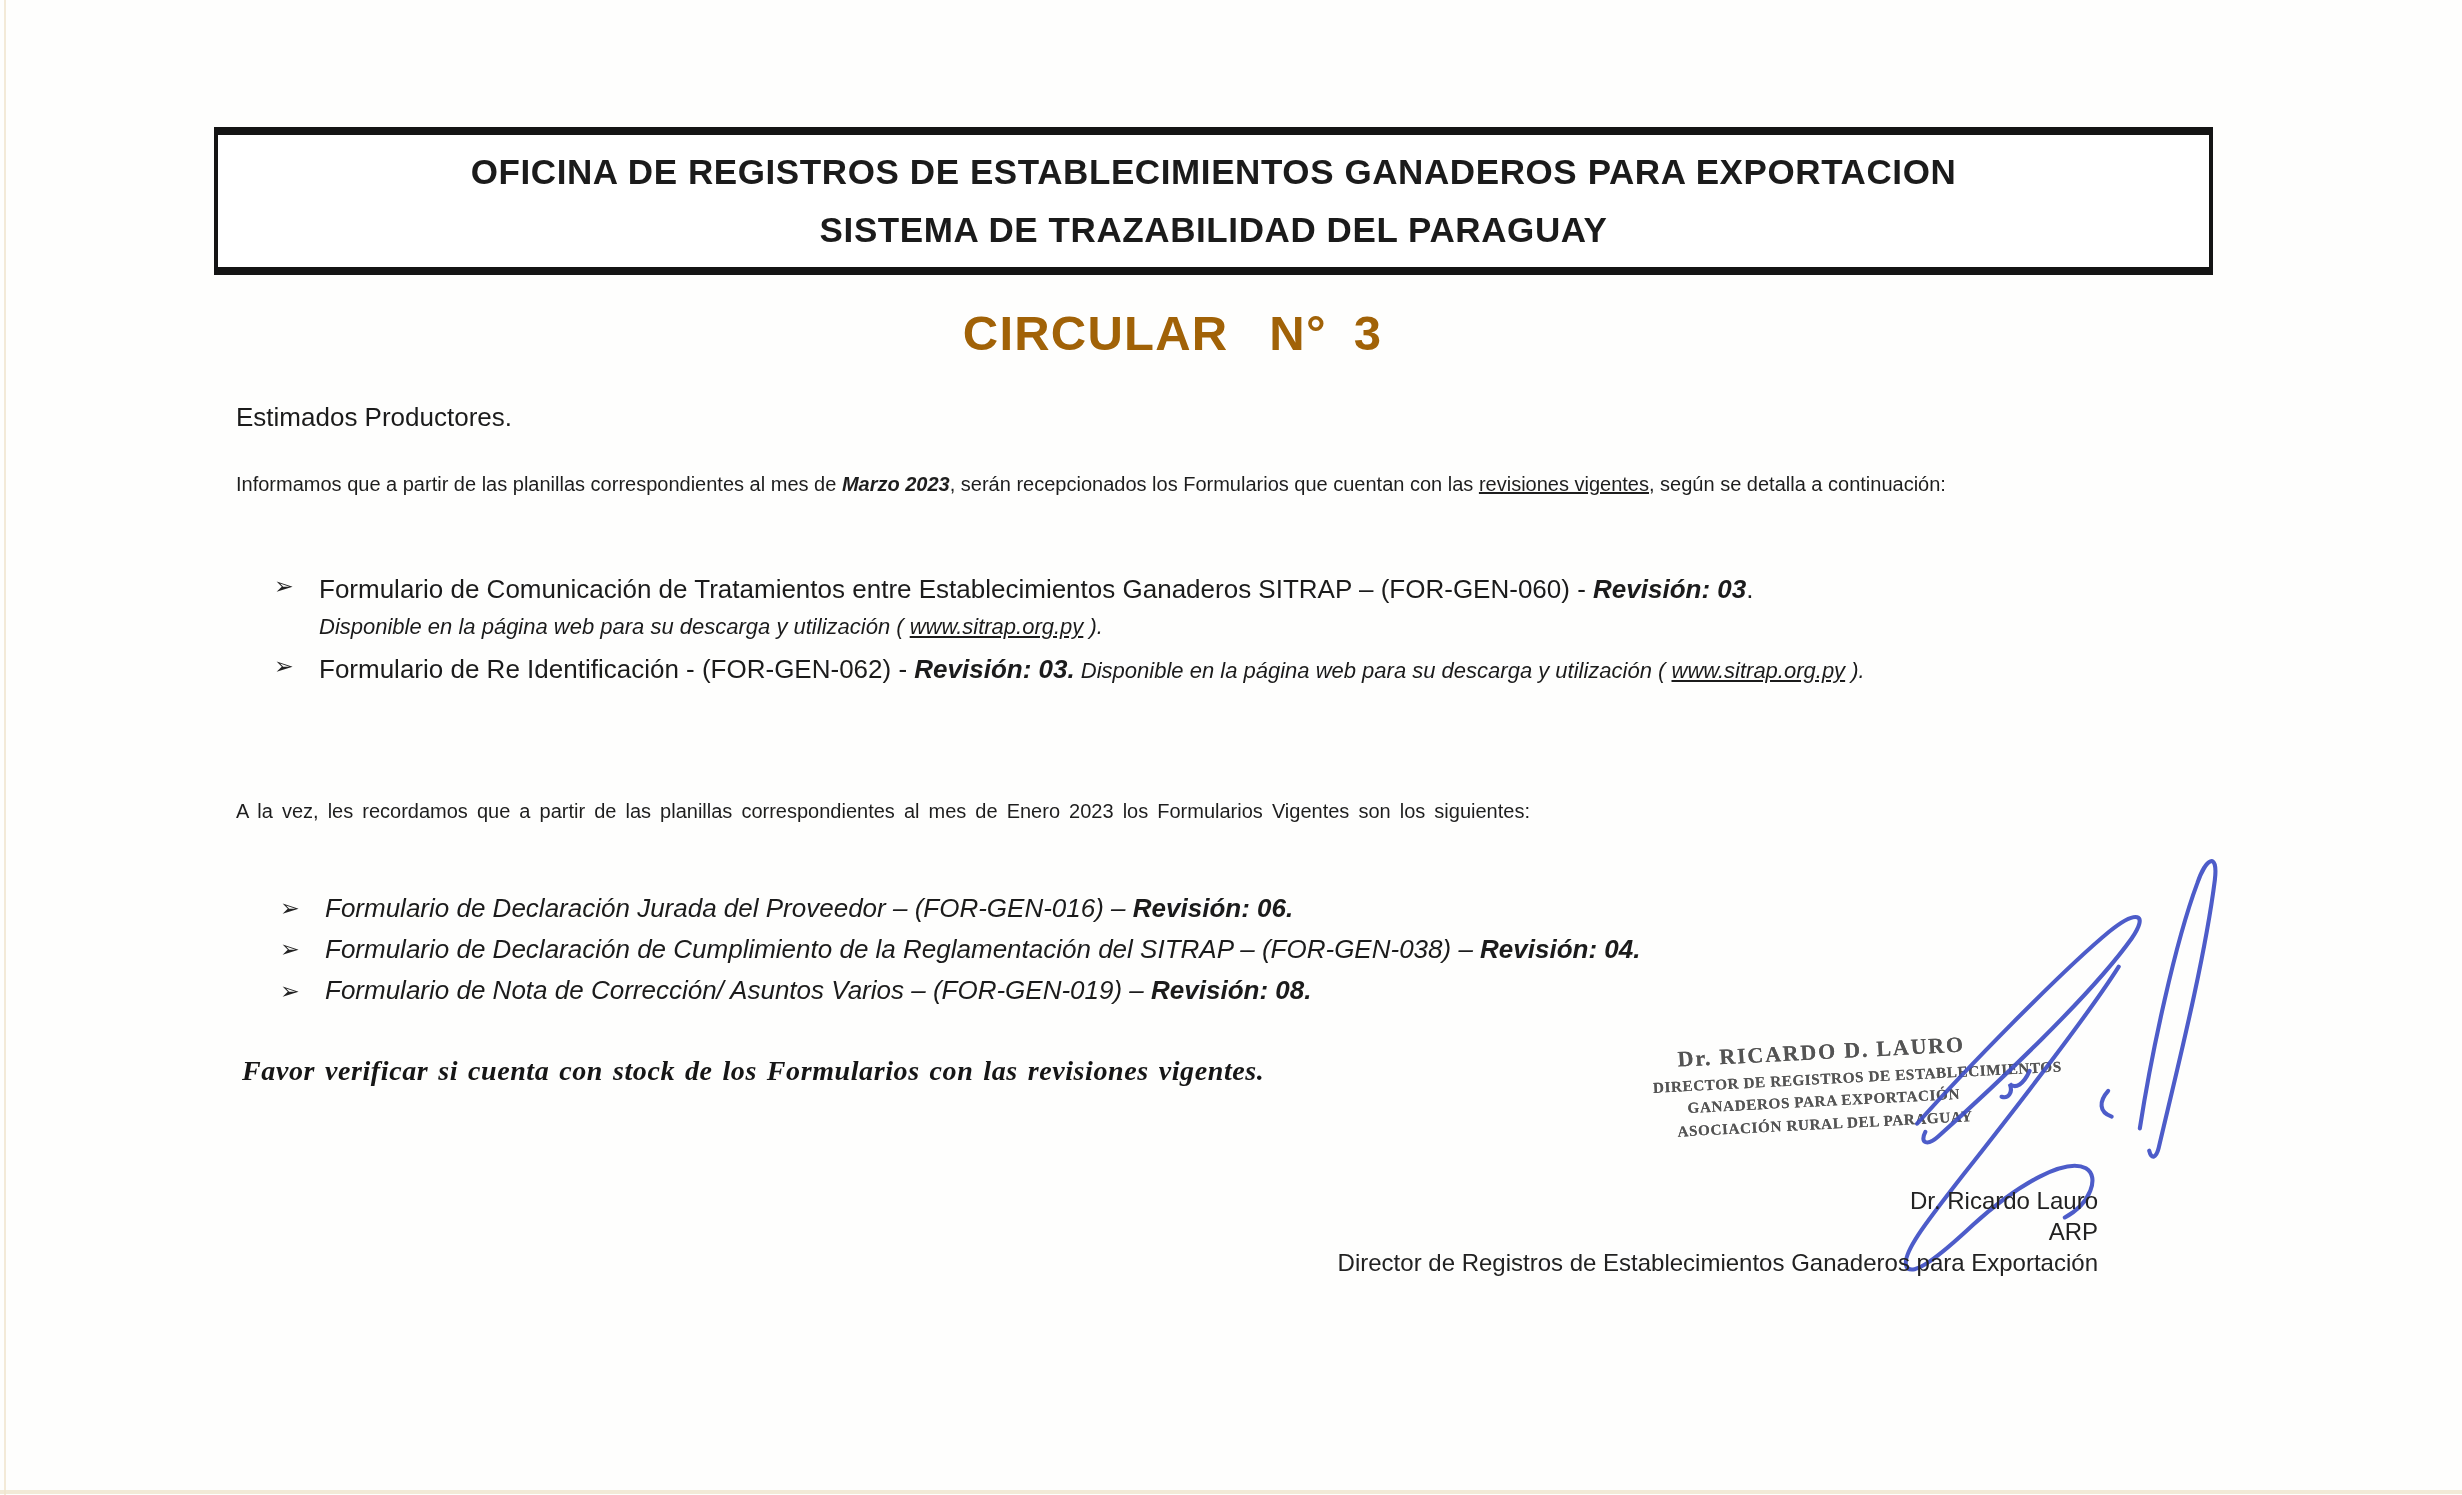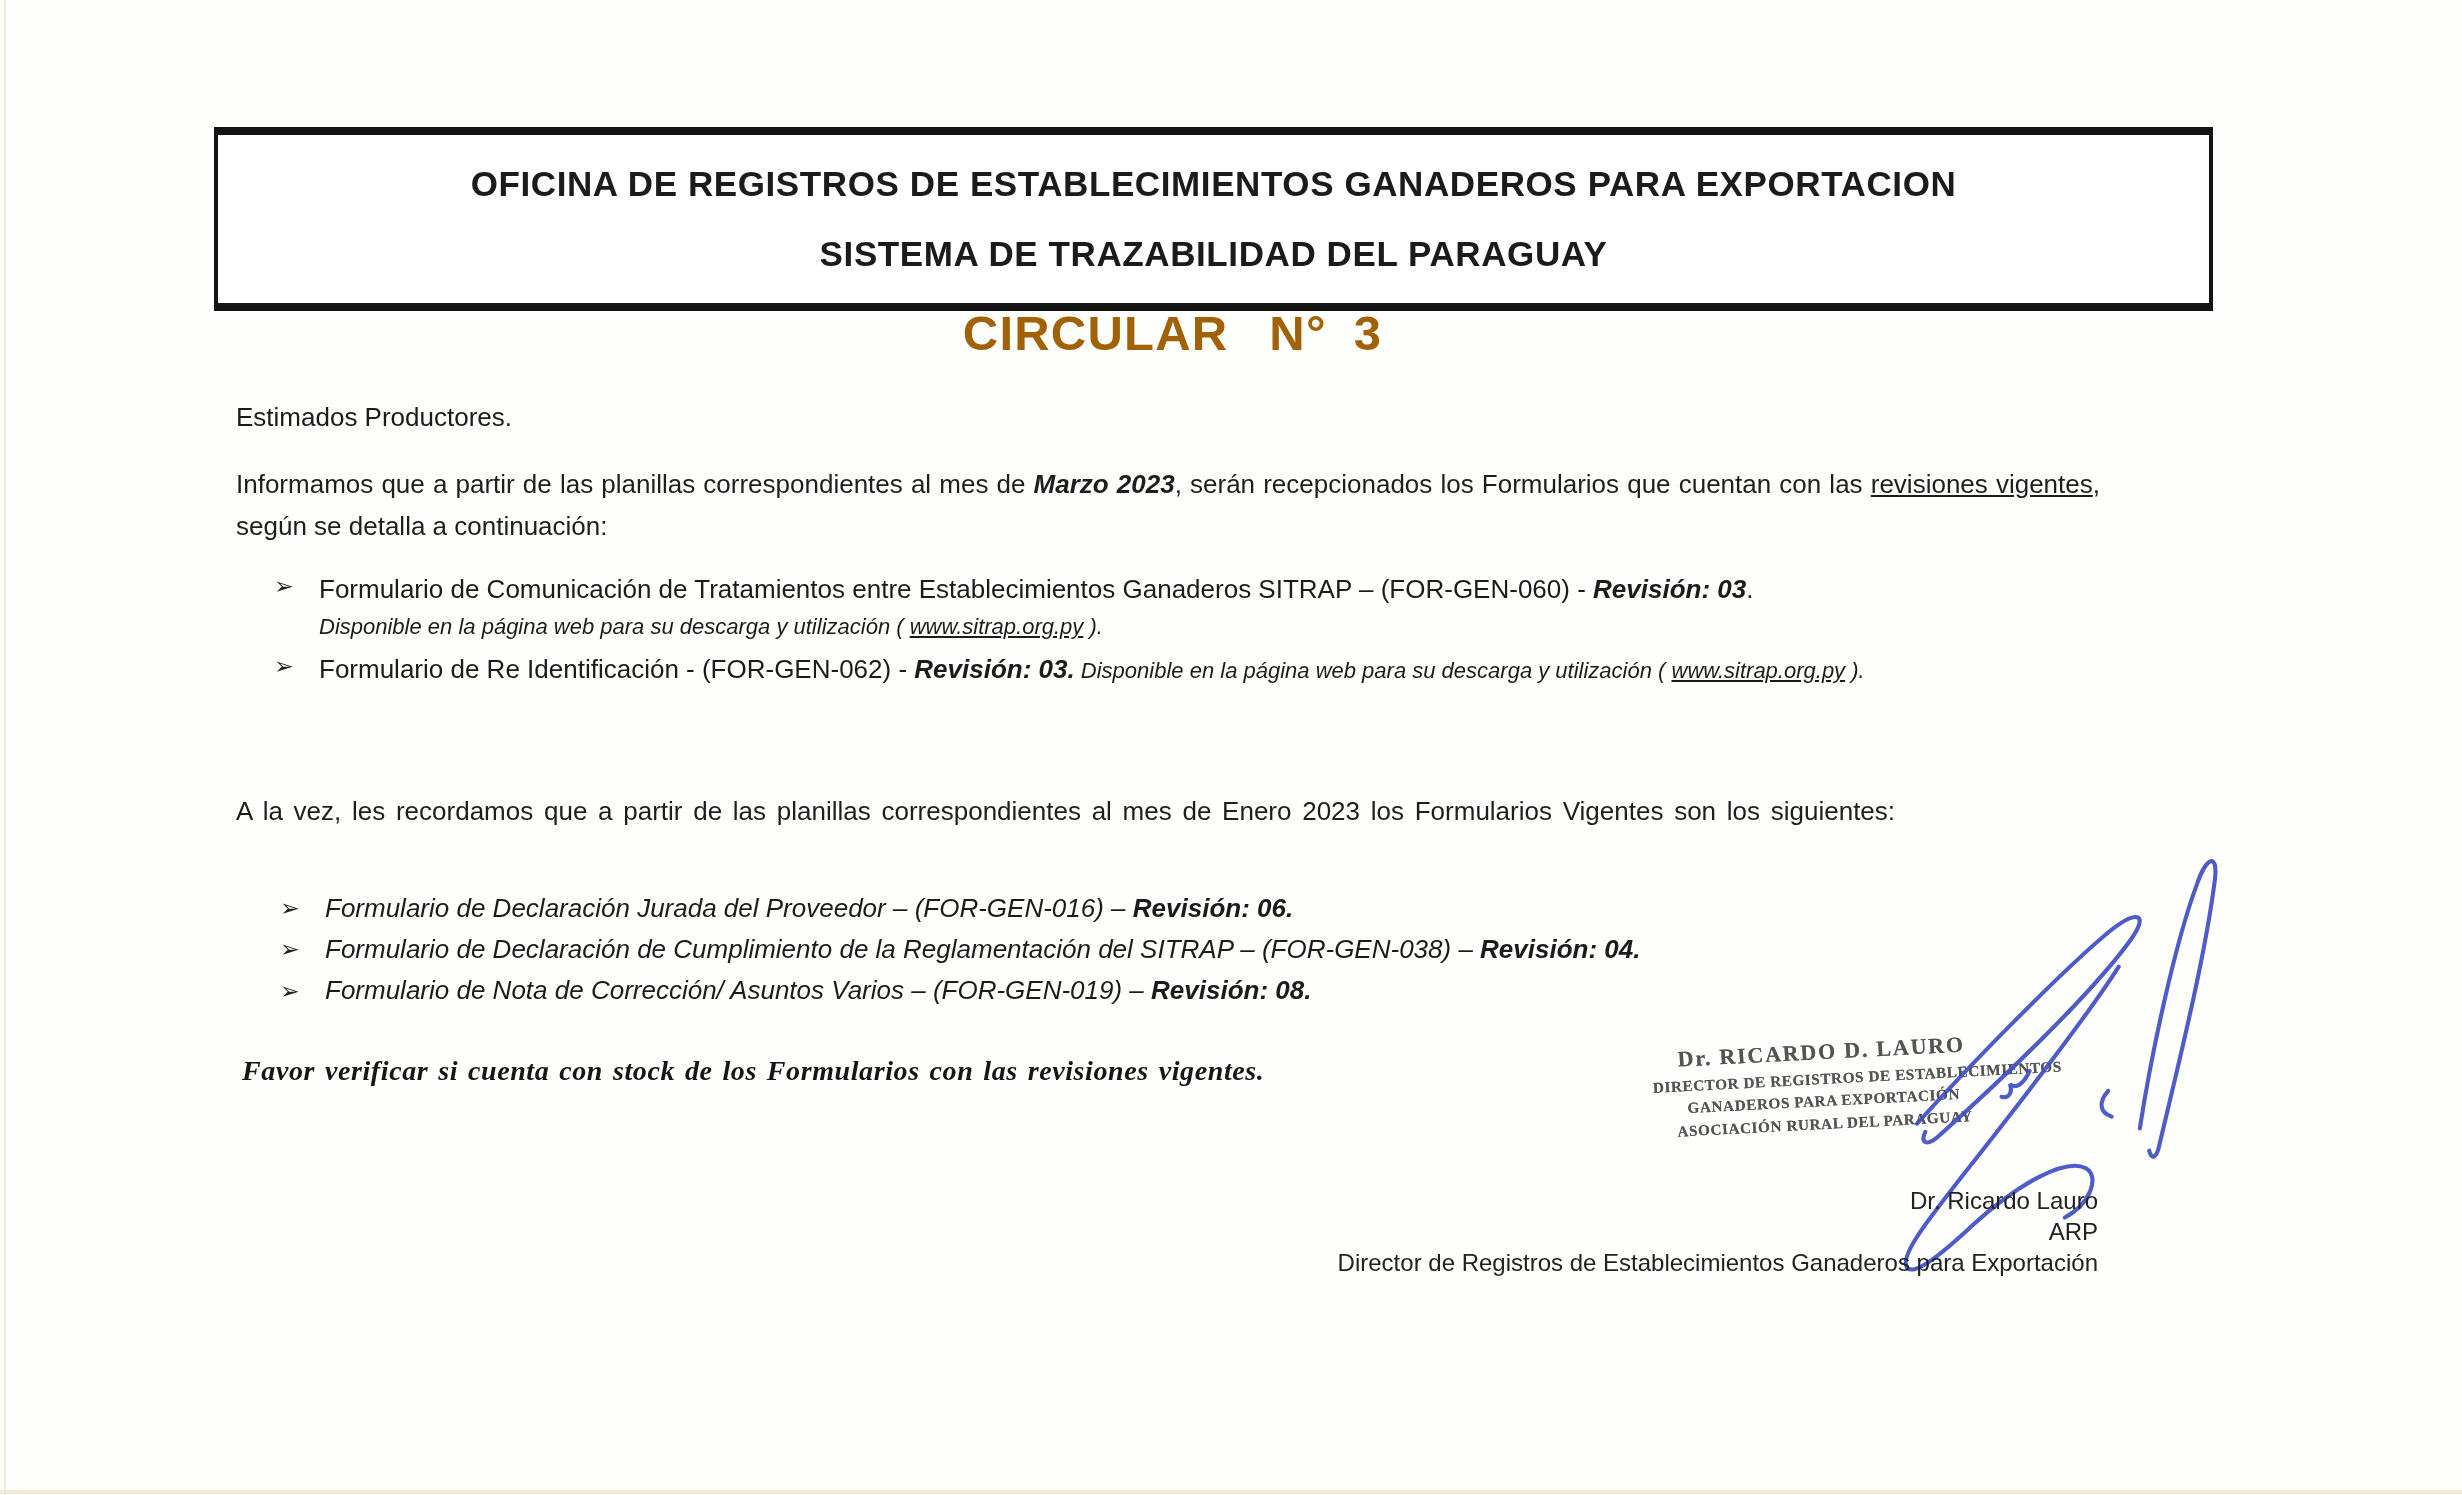--- a/index.html
+++ b/index.html
@@ -11,38 +11,38 @@
     position:relative;
     overflow:hidden;
   }
   .page{position:absolute;inset:0;background:#fefefd;}
   
   .edge-left{position:absolute;left:3.5px;top:0;width:2.9px;height:1495px;background:#ecdfc4;opacity:.65;}
   .edge-bottom{position:absolute;left:0;top:1490px;width:2462px;height:3.5px;background:#efe5cd;opacity:.8;}
 
   
   .header-box{
-    position:absolute;left:214px;top:127px;width:1999px;height:184px;
+    position:absolute;left:214px;top:127px;width:1999px;height:148px;
     border:4.7px solid #141414;border-top-width:8.2px;border-bottom-width:8.8px;
     box-sizing:border-box;
     display:flex;flex-direction:column;justify-content:space-evenly;align-items:center;
     background:#fff;
   }
   .header-line{font-weight:bold;font-size:35px;letter-spacing:0.6px;white-space:nowrap;}
 
   .circular-title{
     position:absolute;left:0;top:305px;width:2345px;text-align:center;
     font-weight:bold;font-size:49px;letter-spacing:1.2px;color:#a16207;
   }
   .circular-title .gap{display:inline-block;width:41px;}
   .circular-title .gap2{display:inline-block;width:27px;}
 
   .salutation{position:absolute;left:236px;top:402px;font-size:26px;}
 
-  .para{position:absolute;font-size:26px;line-height:42px;text-align:justify;color:#1e1e1e;}
+  .para{position:absolute;font-size:20px;line-height:42px;text-align:justify;color:#1e1e1e;}
   .para1{left:236px;top:463px;width:1864px;}
   .para2{left:236px;top:790px;width:1870px;word-spacing:3.5px;}
 
   b.mi{font-weight:bold;font-style:italic;}
   .ul{text-decoration:underline;}
 
   .list1{position:absolute;left:274px;top:570px;width:1833px;}
   .li{display:flex;margin-bottom:4.7px;}
   .bullet{flex:0 0 45px;font-size:23.5px;color:#222;padding-top:2.3px;}
   .li-body{flex:1;font-size:26px;line-height:39px;text-align:justify;}

